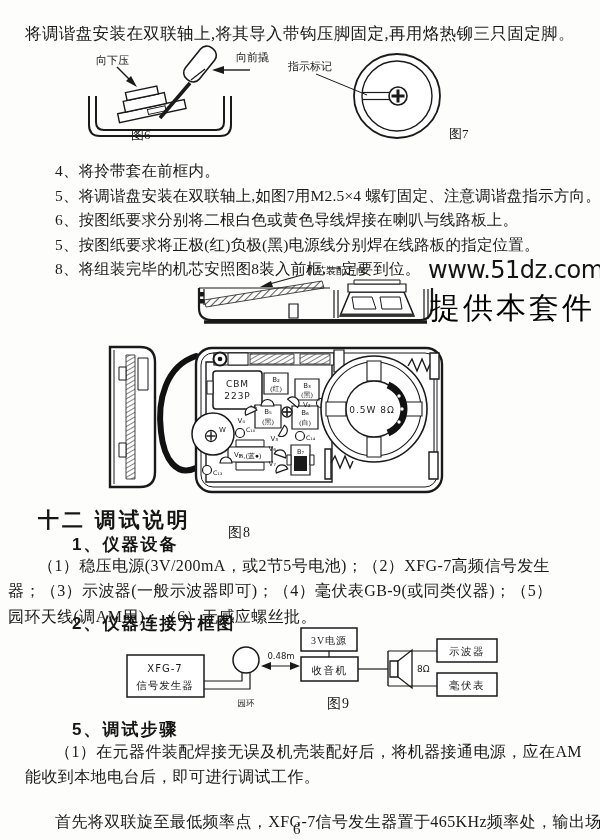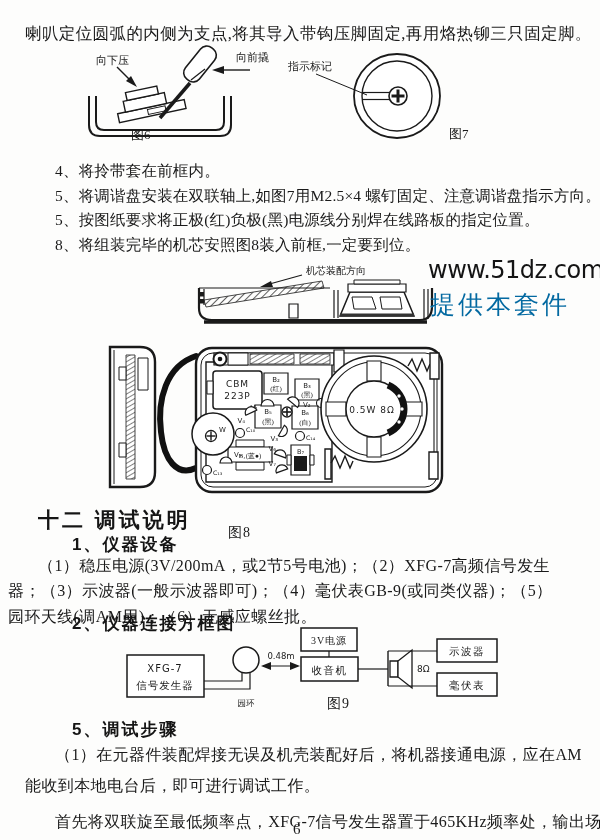--- a/index.html
+++ b/index.html
@@ -5,35 +5,35 @@
   html,body{margin:0;padding:0;}
   body{width:600px;height:840px;background:#e8e8e8;font-family:"Liberation Serif","DejaVu Serif",serif;}
   .page{position:relative;width:600px;height:840px;background:#fdfdfc;color:#1a1a1a;overflow:hidden;}
   .abs{position:absolute;}
   .body-text{font-size:16px;letter-spacing:.4px;line-height:24.5px;color:#1a1a1a;}
   .nowrap{white-space:nowrap;}
   .indent{text-indent:30px;}
   .hei{font-family:"Liberation Sans","DejaVu Sans",sans-serif;font-weight:bold;color:#151515;margin-left:10px;}
   .caption{font-size:14px;letter-spacing:1px;color:#1a1a1a;}
   .wm1{font-family:"DejaVu Sans",sans-serif;font-size:24px;color:#141414;letter-spacing:-.5px;}
-  .wm2{font-family:Liberation Sans, sans-serif;font-size:25px;color:#0369a1;letter-spacing:3px;}
+  .wm2{font-family:Liberation Sans, sans-serif;font-size:30px;color:#000000;letter-spacing:3px;}
   svg{overflow:visible;}
   svg text{font-family:"DejaVu Sans","Liberation Sans",sans-serif;fill:#1a1a1a;}
   svg .cjk{font-family:"Liberation Serif","DejaVu Serif",serif;}
   svg path,svg rect,svg line,svg circle,svg ellipse,svg polyline,svg polygon{vector-effect:non-scaling-stroke;}
   .stk{stroke:#1a1a1a;fill:none;}
   .stkf{stroke:#1a1a1a;fill:#ffffff;}
   .pgnum{font-size:15px;}
 </style>
 </head>
 <body>
 
 <div class="page">
 
-  <div class="abs body-text nowrap" style="left:25px;top:22px;font-size:16.5px;">喇叭定位圆弧的内侧为支点,将其导入带钩压脚固定,再用烙热铆三只固定脚。</div>
+  <div class="abs body-text nowrap" style="left:25px;top:22px;font-size:16.5px;">将调谐盘安装在双联轴上,将其导入带钩压脚固定,再用烙热铆三只固定脚。</div>
 
   <svg class="abs" style="left:78px;top:46px;" width="205" height="100" viewBox="78 46 205 100">
     <g>
       <path class="stk" stroke-width="2" d="M89,96 L89,125 Q89,136 100,136 L220,136 Q231,136 231,125 L231,96"></path>
       <path class="stk" stroke-width="2" d="M96,96 L96,122 Q96,130 104,130 L216,130 Q224,130 224,122 L224,96"></path>
     </g>
     <g transform="rotate(-12 150 112)">
       <rect class="stkf" stroke-width="1.4" x="118" y="107" width="68" height="9"></rect>
       <rect class="stkf" stroke-width="1.4" x="126" y="96" width="42" height="11"></rect>
       <rect class="stkf" stroke-width="1.4" x="130" y="88" width="32" height="8"></rect>
@@ -70,20 +70,21 @@
       <line class="stk" stroke-width="3" x1="391.5" y1="96" x2="404.5" y2="96"></line>
     </g>
     <line class="stk" stroke-width="1" x1="316" y1="74" x2="367" y2="95"></line>
     <text class="cjk" x="288" y="70" font-size="11">指示标记</text>
     <text class="cjk" x="449" y="138" font-size="13">图7</text>
   </svg>
 
   <div class="abs" style="left:55px;top:159px;">
     <div class="body-text nowrap" style="font-size:15.5px;letter-spacing:.2px;">4、将拎带套在前框内。</div>
     <div class="body-text nowrap" style="font-size:15.5px;letter-spacing:.2px;">5、将调谐盘安装在双联轴上,如图7用M2.5×4 螺钉固定、注意调谐盘指示方向。</div>
+    <div class="body-text nowrap" style="font-size:15.5px;letter-spacing:.2px;">6、按图纸要求分别将二根白色或黄色导线焊接在喇叭与线路板上。</div>
     <div class="body-text nowrap" style="font-size:15.5px;letter-spacing:.2px;">5、按图纸要求将正极(红)负极(黑)电源线分别焊在线路板的指定位置。</div>
     <div class="body-text nowrap" style="font-size:15.5px;letter-spacing:.2px;">8、将组装完毕的机芯安照图8装入前框,一定要到位。</div>
   </div>
 
   <svg class="abs" style="left:185px;top:258px;" width="260" height="72" viewBox="185 258 260 72">
     <defs>
       <pattern id="hatchA" width="5" height="5" patternUnits="userSpaceOnUse" patternTransform="rotate(45)">
         <line x1="0" y1="0" x2="0" y2="5" stroke="#1a1a1a" stroke-width="1.4"></line>
       </pattern>
     </defs>
@@ -329,20 +330,20 @@
     <g>
       <rect class="stkf" stroke-width="1.5" x="437" y="673" width="60" height="23"></rect>
       <text class="cjk" x="467" y="689" font-size="10.5" text-anchor="middle" letter-spacing="1.5">毫伏表</text>
     </g>
   </svg>
 
   <div class="abs caption" style="left:327px;top:695px;">图9</div>
 
   <div class="abs hei nowrap" style="left:62px;top:718px;font-size:17px;letter-spacing:2px;">5、调试步骤</div>
 
-  <div class="abs body-text indent" style="left:25px;top:739px;width:560px;line-height:31px;">（1）在元器件装配焊接无误及机壳装配好后，将机器接通电源，应在AM能收到本地电台后，即可进行调试工作。</div>
+  <div class="abs body-text indent" style="left:25px;top:739px;width:560px;line-height:25px;">（1）在元器件装配焊接无误及机壳装配好后，将机器接通电源，应在AM能收到本地电台后，即可进行调试工作。</div>
 
 
   <div class="abs body-text nowrap" style="left:55px;top:810px;">首先将双联旋至最低频率点，XFG-7信号发生器置于465KHz频率处，输出场</div>
 
   <div class="abs pgnum" style="left:293px;top:821px;">6</div>
 
 </div>
 
 </body></html>

